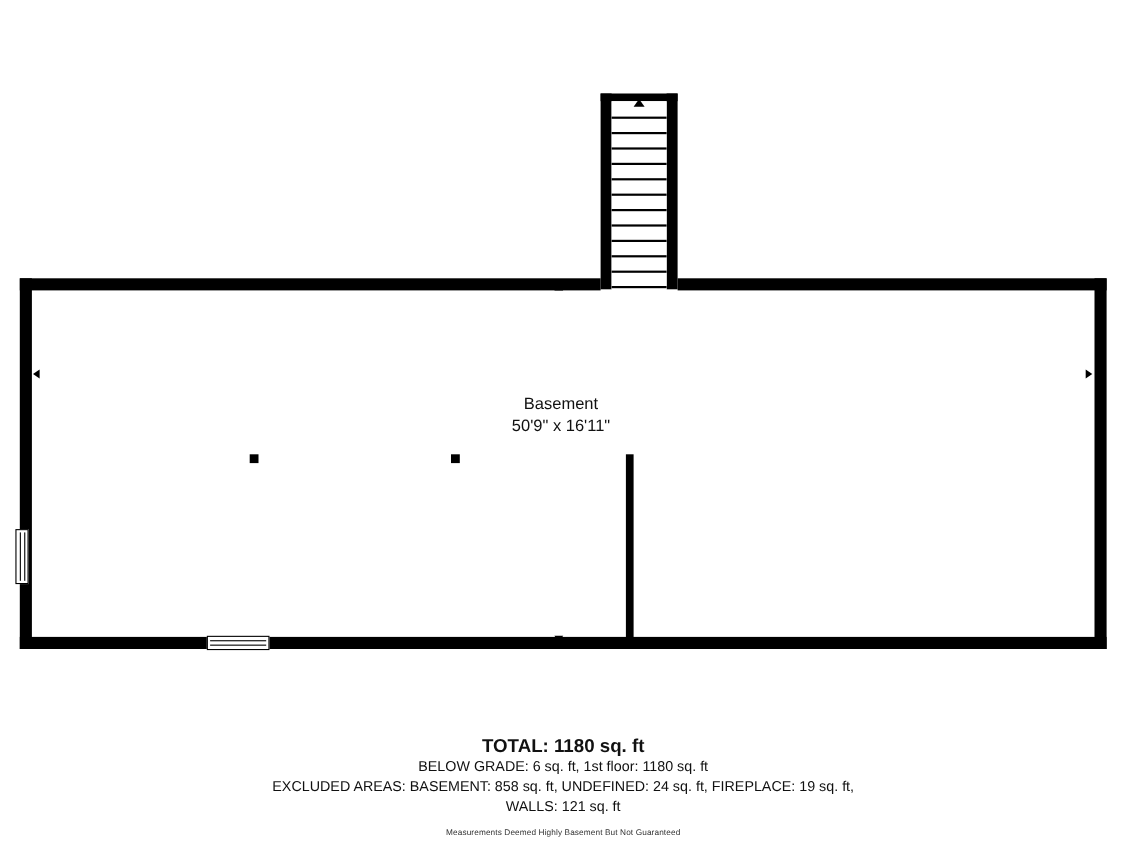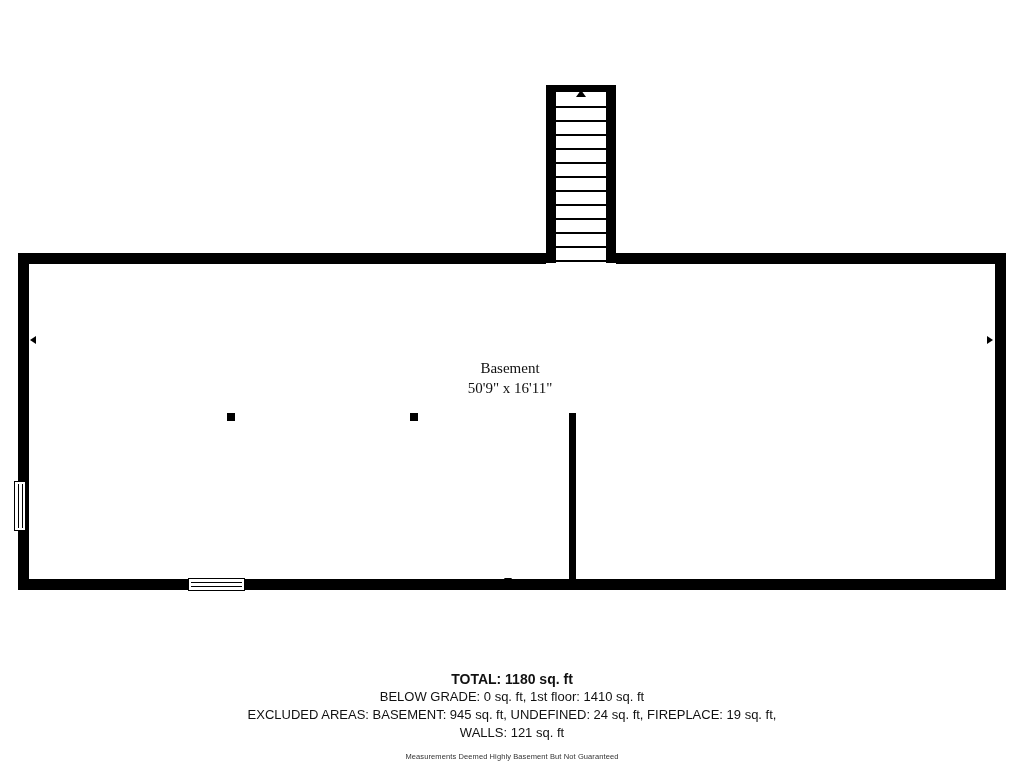--- a/index.html
+++ b/index.html
@@ -24,21 +24,20 @@
     height: 768px;
   }
 
   
   .plan {
     position: absolute;
     left: 0;
     top: 0;
     width: 848px;
     height: 768px;
-    font-family: Liberation Serif, serif;
   }
 
   .wall {
     position: absolute;
     background: #000000;
   }
 
   
   .stair-shaft {
     position: absolute;
@@ -163,21 +162,21 @@
 
   
   .summary {
     position: absolute;
     left: 0;
     top: 670px;
     width: 1024px;
     text-align: center;
   }
   .summary .total {
-    font-size: 14px;
+    font-size: 17px;
     font-weight: bold;
     line-height: 18px;
     color: #111;
   }
   .summary .line {
     font-size: 13px;
     line-height: 18px;
     color: #111;
   }
   .summary .disclaimer {
@@ -236,19 +235,19 @@
 
     <div class="room-label">
       <div>Basement</div>
       <div class="dims">50'9" x 16'11"</div>
     </div>
 
   </div>
 
   <div class="summary">
     <div class="total">TOTAL: 1180 sq. ft</div>
-    <div class="line">BELOW GRADE: 0 sq. ft, 1st floor: 1410 sq. ft</div>
-    <div class="line">EXCLUDED AREAS: BASEMENT: 945 sq. ft, UNDEFINED: 24 sq. ft, FIREPLACE: 19 sq. ft,</div>
+    <div class="line">BELOW GRADE: 6 sq. ft, 1st floor: 1180 sq. ft</div>
+    <div class="line">EXCLUDED AREAS: BASEMENT: 858 sq. ft, UNDEFINED: 24 sq. ft, FIREPLACE: 19 sq. ft,</div>
     <div class="line">WALLS: 121 sq. ft</div>
     <div class="disclaimer">Measurements Deemed Highly Basement But Not Guaranteed</div>
   </div>
 
 </div>
 
 </body></html>

